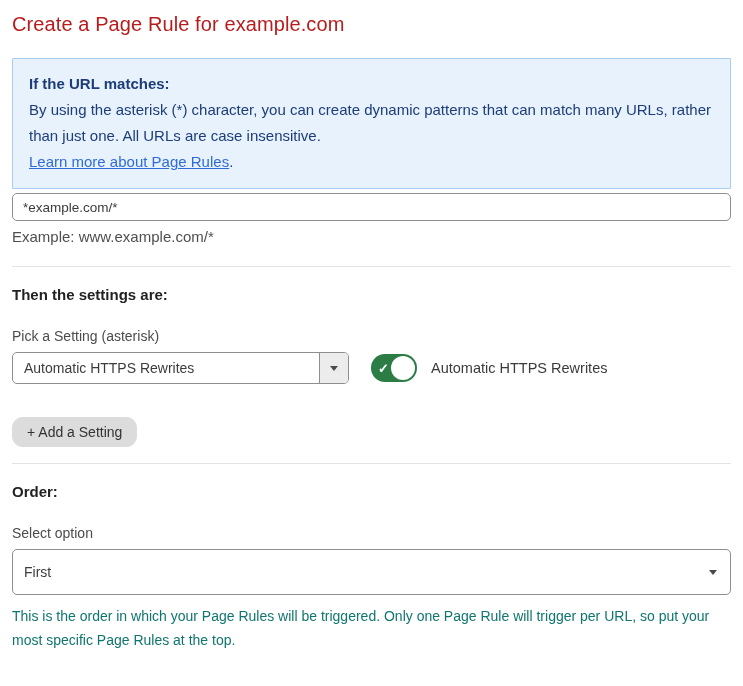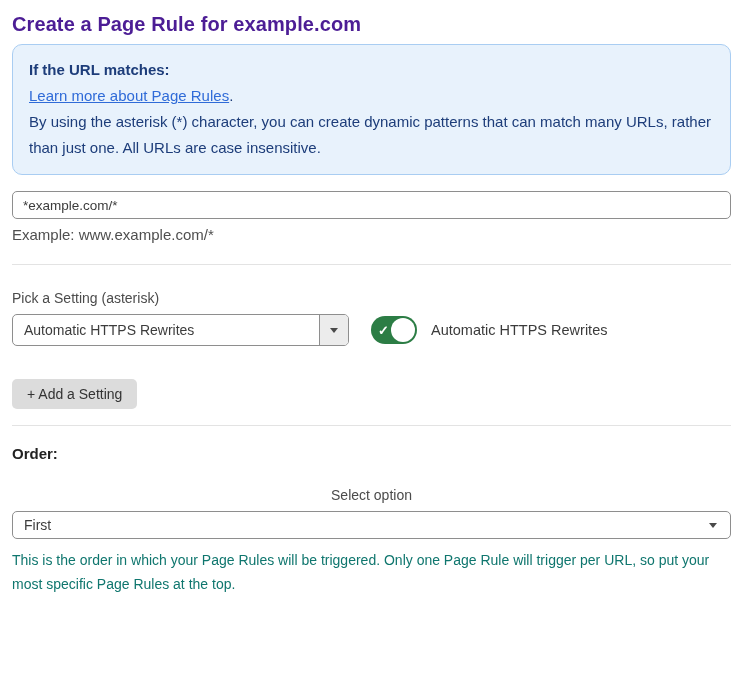--- a/index.html
+++ b/index.html
@@ -8,51 +8,51 @@
     width: 743px;
     height: 686px;
     font-family: "Liberation Sans", sans-serif;
     color: #333;
     overflow: hidden;
   }
   .container { padding: 13px 12px 0 12px; }
 
   .page-title {
     font-size: 20px;
-    font-weight: bold;
-    color: #4c1d95;
+    font-weight: normal;
+    color: #b91c1c;
     letter-spacing: 0.1px;
   }
 
   .info-box {
-    margin-top: 8px;
+    margin-top: 22px;
     background: #e8f2fc;
     border: 1px solid #a9cdf2;
-    border-radius: 10px;
+    border-radius: 1px;
     padding: 12px 16px 13px 16px;
     font-size: 15px;
     line-height: 26px;
     color: #1d3d7a;
   }
   .info-box .info-heading { font-weight: bold; }
   .info-box a.info-link {
     color: #2f6bd8;
     text-decoration: underline;
     cursor: pointer;
   }
 
   .field-label {
     margin-top: 25px;
     font-size: 14px;
     color: #4b4b4b;
   }
 
   .text-input {
     display: block;
-    margin-top: 16px;
+    margin-top: 4px;
     width: 719px;
     height: 28px;
     border: 1px solid #8e8e8e;
     border-radius: 5px;
     padding: 0 10px;
     font-family: "Liberation Sans", sans-serif;
     font-size: 13.5px;
     color: #3c3c3c;
     background: #fff;
   }
@@ -158,26 +158,26 @@
     font-family: "Liberation Sans", sans-serif;
     font-size: 14px;
     height: 30px;
     padding: 0 15px;
     cursor: pointer;
   }
   .btn-gray {
     background: #dcdcdc;
     color: #333;
   }
-  .add-setting-btn { margin-top: 33px; }
+  .add-setting-btn { margin-top: 33px; border-radius: 11px; }
 
   .wide-select {
     margin-top: 8px;
     width: 719px;
-    height: 28px;
+    height: 46px;
     border: 1px solid #8e8e8e;
     border-radius: 5px;
     background: #fff;
     display: flex;
     align-items: center;
     justify-content: space-between;
     padding: 0 13px 0 11px;
     font-size: 14px;
     color: #3c3c3c;
     cursor: pointer;
@@ -193,29 +193,30 @@
 </style>
 </head>
 <body>
 
 <div class="container">
 
   <h1 class="page-title">Create a Page Rule for example.com</h1>
 
   <div class="info-box">
     <div class="info-heading">If the URL matches:</div>
+    <div>By using the asterisk (*) character, you can create dynamic patterns that can match many URLs, rather than just one. All URLs are case insensitive.</div>
     <div><a class="info-link">Learn more about Page Rules</a><span>.</span></div>
-    <div>By using the asterisk (*) character, you can create dynamic patterns that can match many URLs, rather than just one. All URLs are case insensitive.</div>
   </div>
 
   <input class="text-input" type="text" value="*example.com/*" style="">
   <div class="helper-text">Example: www.example.com/*</div>
 
   <hr class="divider">
 
+  <div class="section-heading">Then the settings are:</div>
 
   <div class="field-label">Pick a Setting (asterisk)</div>
 
   <div class="setting-row">
     <div class="select-control">
       <div class="select-value">Automatic HTTPS Rewrites</div>
       <div class="select-caret-box">
         <span class="caret-down"></span>
       </div>
     </div>
@@ -225,21 +226,21 @@
     </div>
     <div class="toggle-label">Automatic HTTPS Rewrites</div>
   </div>
 
   <button class="btn btn-gray add-setting-btn">+ Add a Setting</button>
 
   <hr class="divider" style="margin-top:16px;">
 
   <div class="section-heading">Order:</div>
 
-  <div class="field-label" style="text-align:center;">Select option</div>
+  <div class="field-label" style="">Select option</div>
 
   <div class="wide-select">
     <span>First</span>
     <span class="caret-down"></span>
   </div>
 
   <div class="order-helper">This is the order in which your Page Rules will be triggered. Only one Page Rule will trigger per URL, so put your most specific Page Rules at the top.</div>
 
   
 

